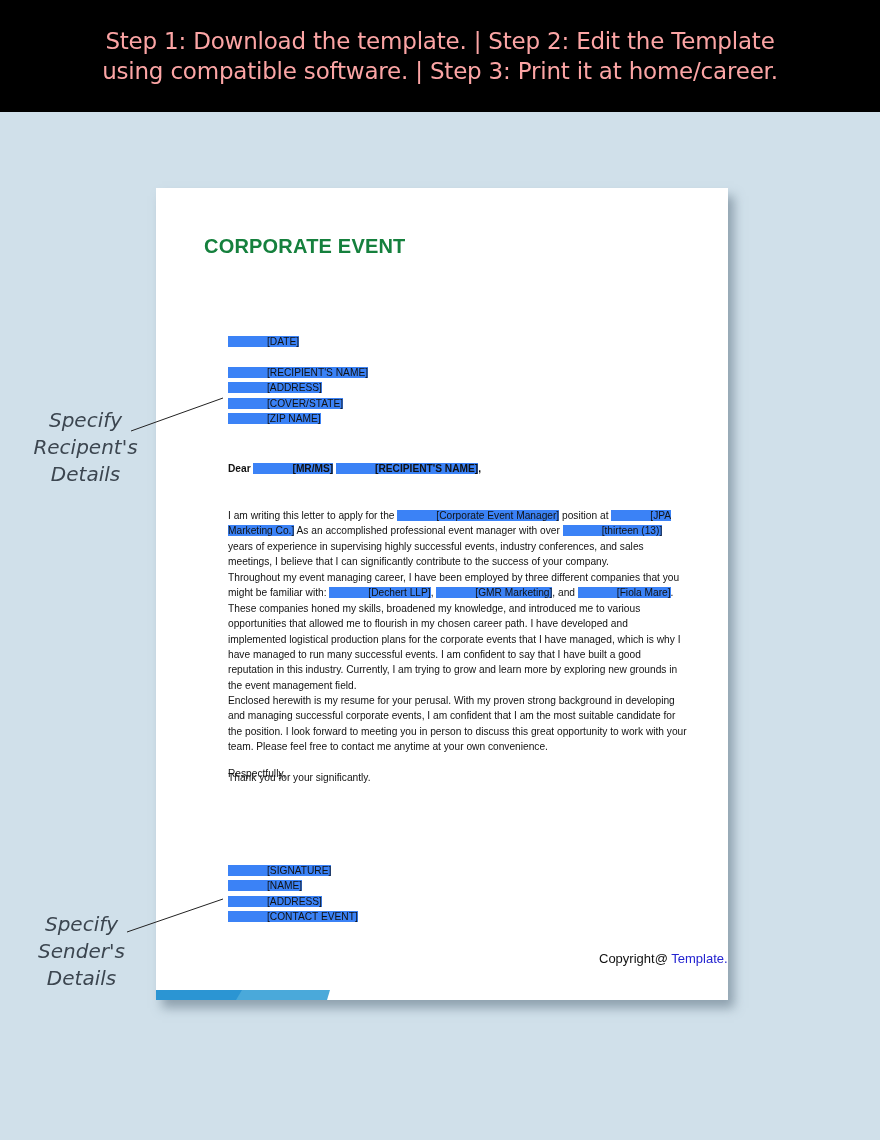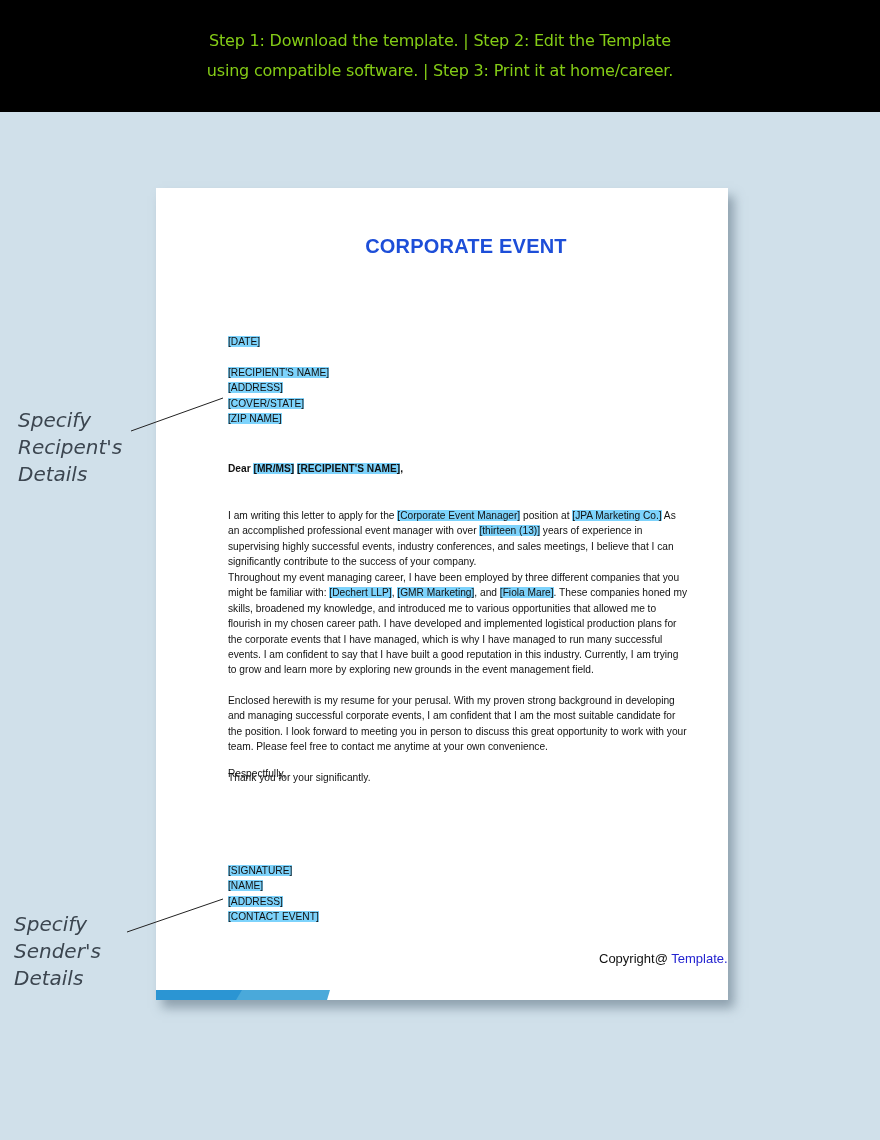--- a/index.html
+++ b/index.html
@@ -1,63 +1,63 @@
 <!DOCTYPE html>
 <html><head>
 <meta charset="utf-8">
 <style>
   * { box-sizing: border-box; margin: 0; padding: 0; }
   html, body { width: 880px; height: 1140px; overflow: hidden; }
   body { background: #d0e0ea; font-family: "Liberation Sans", sans-serif; position: relative; }
 
   .top-banner {
     position: absolute; left: 0; top: 0; width: 880px; height: 112px;
-    background: #000; color: #84cc16;
+    background: #000; color: #fca5a5;
     display: flex; flex-direction: column; align-items: center; justify-content: center;
-    font-family: "DejaVu Sans", sans-serif; font-size: 16px; line-height: 30px;
+    font-family: "DejaVu Sans", sans-serif; font-size: 23px; line-height: 30px;
     letter-spacing: -0.2px;
   }
   .top-banner .line { white-space: nowrap; }
 
   .page {
     position: absolute; left: 156px; top: 188px; width: 572px; height: 812px;
     background: #fff;
     box-shadow: 6px 8px 10px rgba(90,110,125,0.55);
     overflow: hidden;
   }
   .title {
     position: absolute; left: 0; right: 0; top: 44px;
-    text-align: center; color: #1d4ed8; font-weight: bold;
+    text-align: left; color: #15803d; font-weight: bold;
     font-family: "Liberation Sans", sans-serif; font-size: 20px; line-height: 29px;
     letter-spacing: 0.2px;
     margin-left: 48px;
   }
   .body-text {
     position: absolute; left: 72px; width: 460px;
     font-family: "Liberation Sans", sans-serif; font-size: 10.2px; line-height: 15.4px;
     color: #111;
   }
-  .hl { background: #7dd3fc; }
+  .hl { background: #3b82f6; padding-left: 39px; }
   .block { position: absolute; left: 72px; font-family: "Liberation Sans", sans-serif; font-size: 10.2px; line-height: 15.4px; color: #111; }
   .block div { white-space: nowrap; }
 
   .copyright {
     position: absolute; left: 424px; top: 763px;
     font-family: "Liberation Sans", sans-serif; font-size: 13px; color: #111; white-space: nowrap; margin-left: 19px;
   }
   .copyright .brand { color: #2323d0; }
 
   .bottom-bar { position: absolute; left: 0; top: 802px; height: 10px; width: 572px; }
   .bar1 { position: absolute; left: 0; top: 0; height: 10px; width: 86px; background: #2b95d3; }
   .bar2 { position: absolute; left: 80px; top: 0; height: 10px; width: 94px; background: #4aa9da;
           clip-path: polygon(6px 0, 100% 0, calc(100% - 3px) 100%, 0 100%); }
 
   .callout {
     position: absolute; color: #3c4650; font-style: italic;
-    font-family: "DejaVu Sans", sans-serif; font-size: 20px; line-height: 27px; 
+    font-family: "DejaVu Sans", sans-serif; font-size: 20px; line-height: 27px; text-align: center;
   }
   .callout-lines { position: absolute; left: 0; top: 0; width: 880px; height: 1140px; pointer-events: none; }
 </style>
 </head>
 <body>
 
 <div class="top-banner">
   <div class="line">Step 1: Download the template.  |  Step 2: Edit the Template</div>
   <div class="line">using compatible software.  |  Step 3: Print it at home/career.</div>
 </div>

